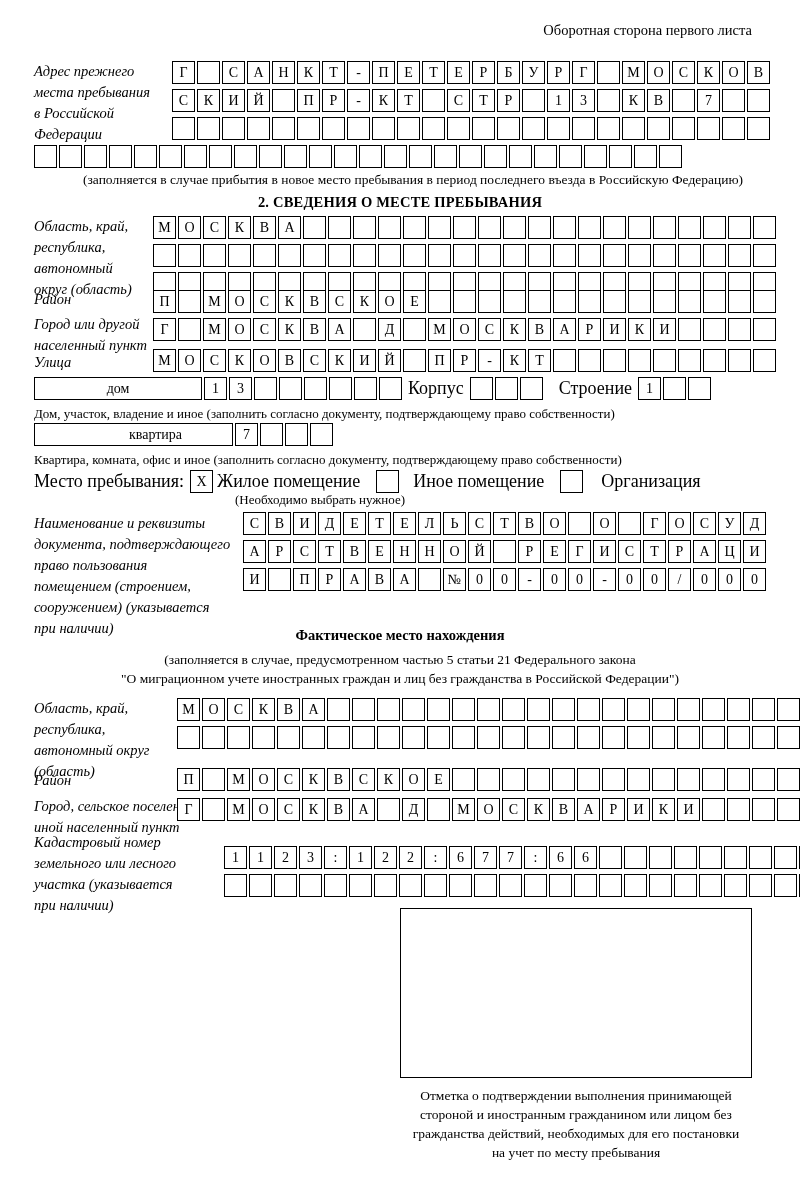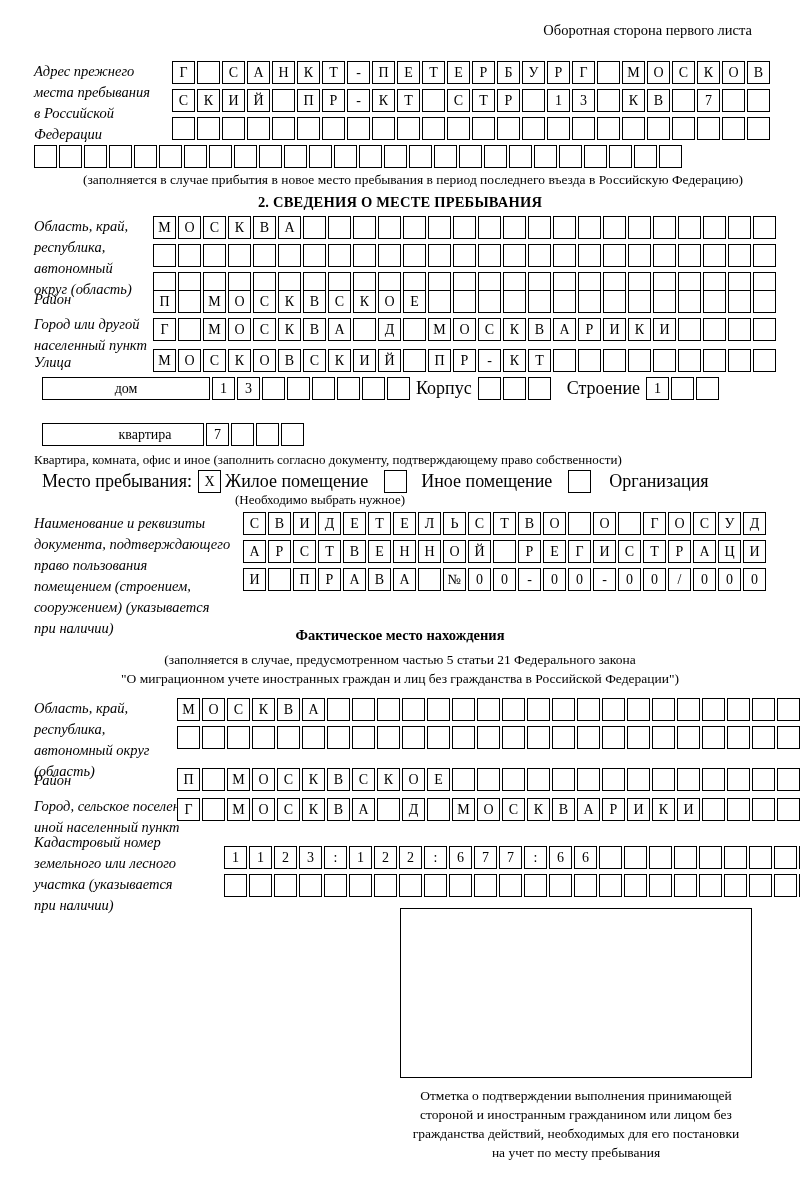--- a/index.html
+++ b/index.html
@@ -82,21 +82,20 @@
     box-sizing: border-box;
     font-size: 14px;
     line-height: 21px;
     text-align: center;
     margin-right: 2px;
   }
   .inline-row {
     display: flex;
     flex-direction: row;
     align-items: center;
-    margin-left: 8px;
   }
   .inline-txt {
     font-size: 18px;
     margin: 0 6px 0 4px;
     white-space: nowrap;
   }
   .checkbox {
     width: 23px;
     height: 23px;
     border: 1px solid #000;
@@ -439,23 +438,24 @@
       <div class="cell"></div>
     </div>
     <span class="inline-txt" style="margin-left:14px;">Строение</span>
     <div class="cells">
       <div class="cell">1</div>
       <div class="cell"></div>
       <div class="cell"></div>
     </div>
   </div>
 
+  <div class="abs lbl-sm" style="left:34px; top:404px;">Дом, участок, владение и иное (заполнить согласно документу, подтверждающему право собственности)</div>
 
   <div class="abs inline-row" style="left:34px; top:423px;">
-    <div class="boxlabel" style="width:162px;padding-left:44px;">квартира</div>
+    <div class="boxlabel" style="width:199px;padding-left:44px;">квартира</div>
     <div class="cells">
       <div class="cell">7</div>
       <div class="cell"></div>
       <div class="cell"></div>
       <div class="cell"></div>
     </div>
   </div>
 
   <div class="abs lbl-sm" style="left:34px; top:450px;">Квартира, комната, офис и иное (заполнить согласно документу, подтверждающему право собственности)</div>
 

